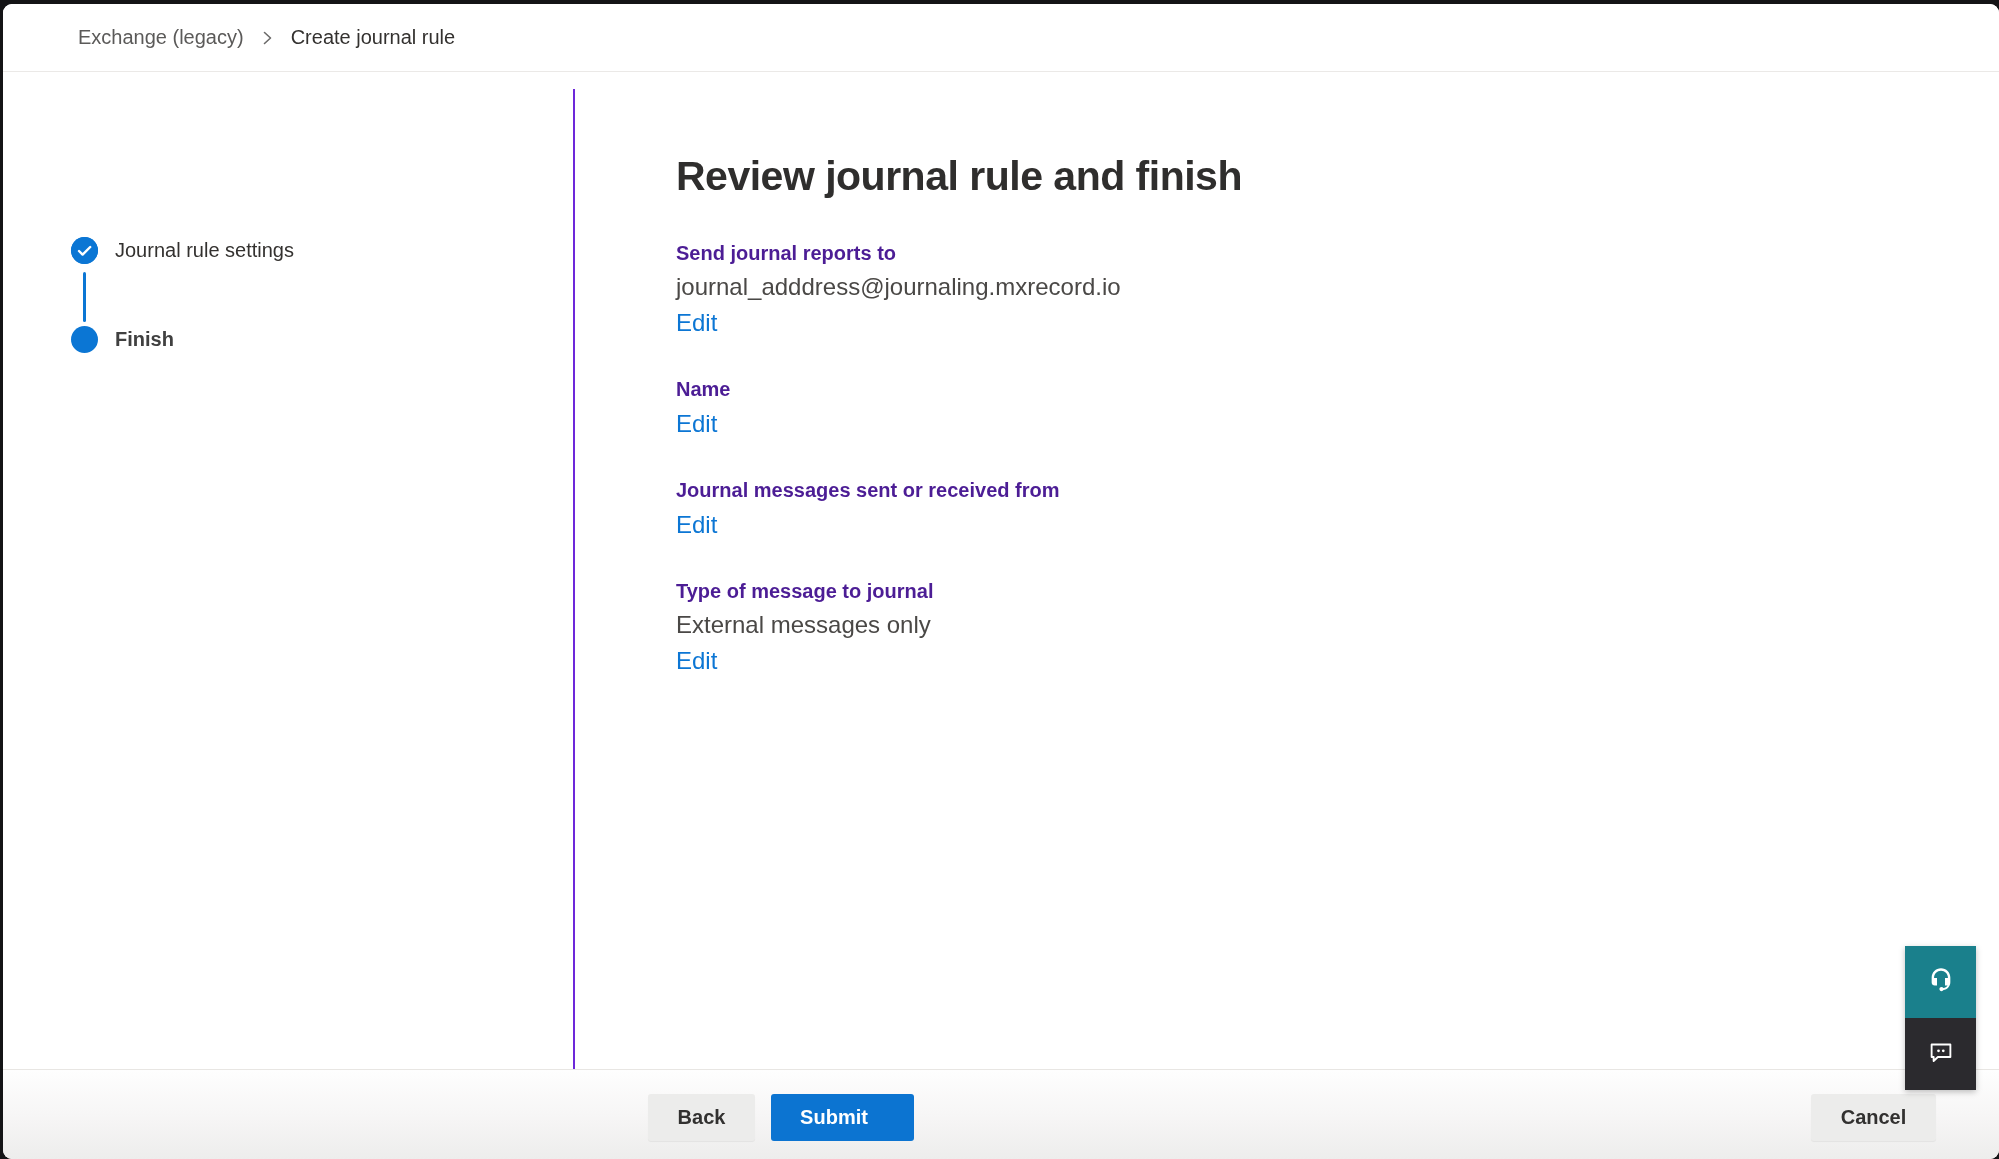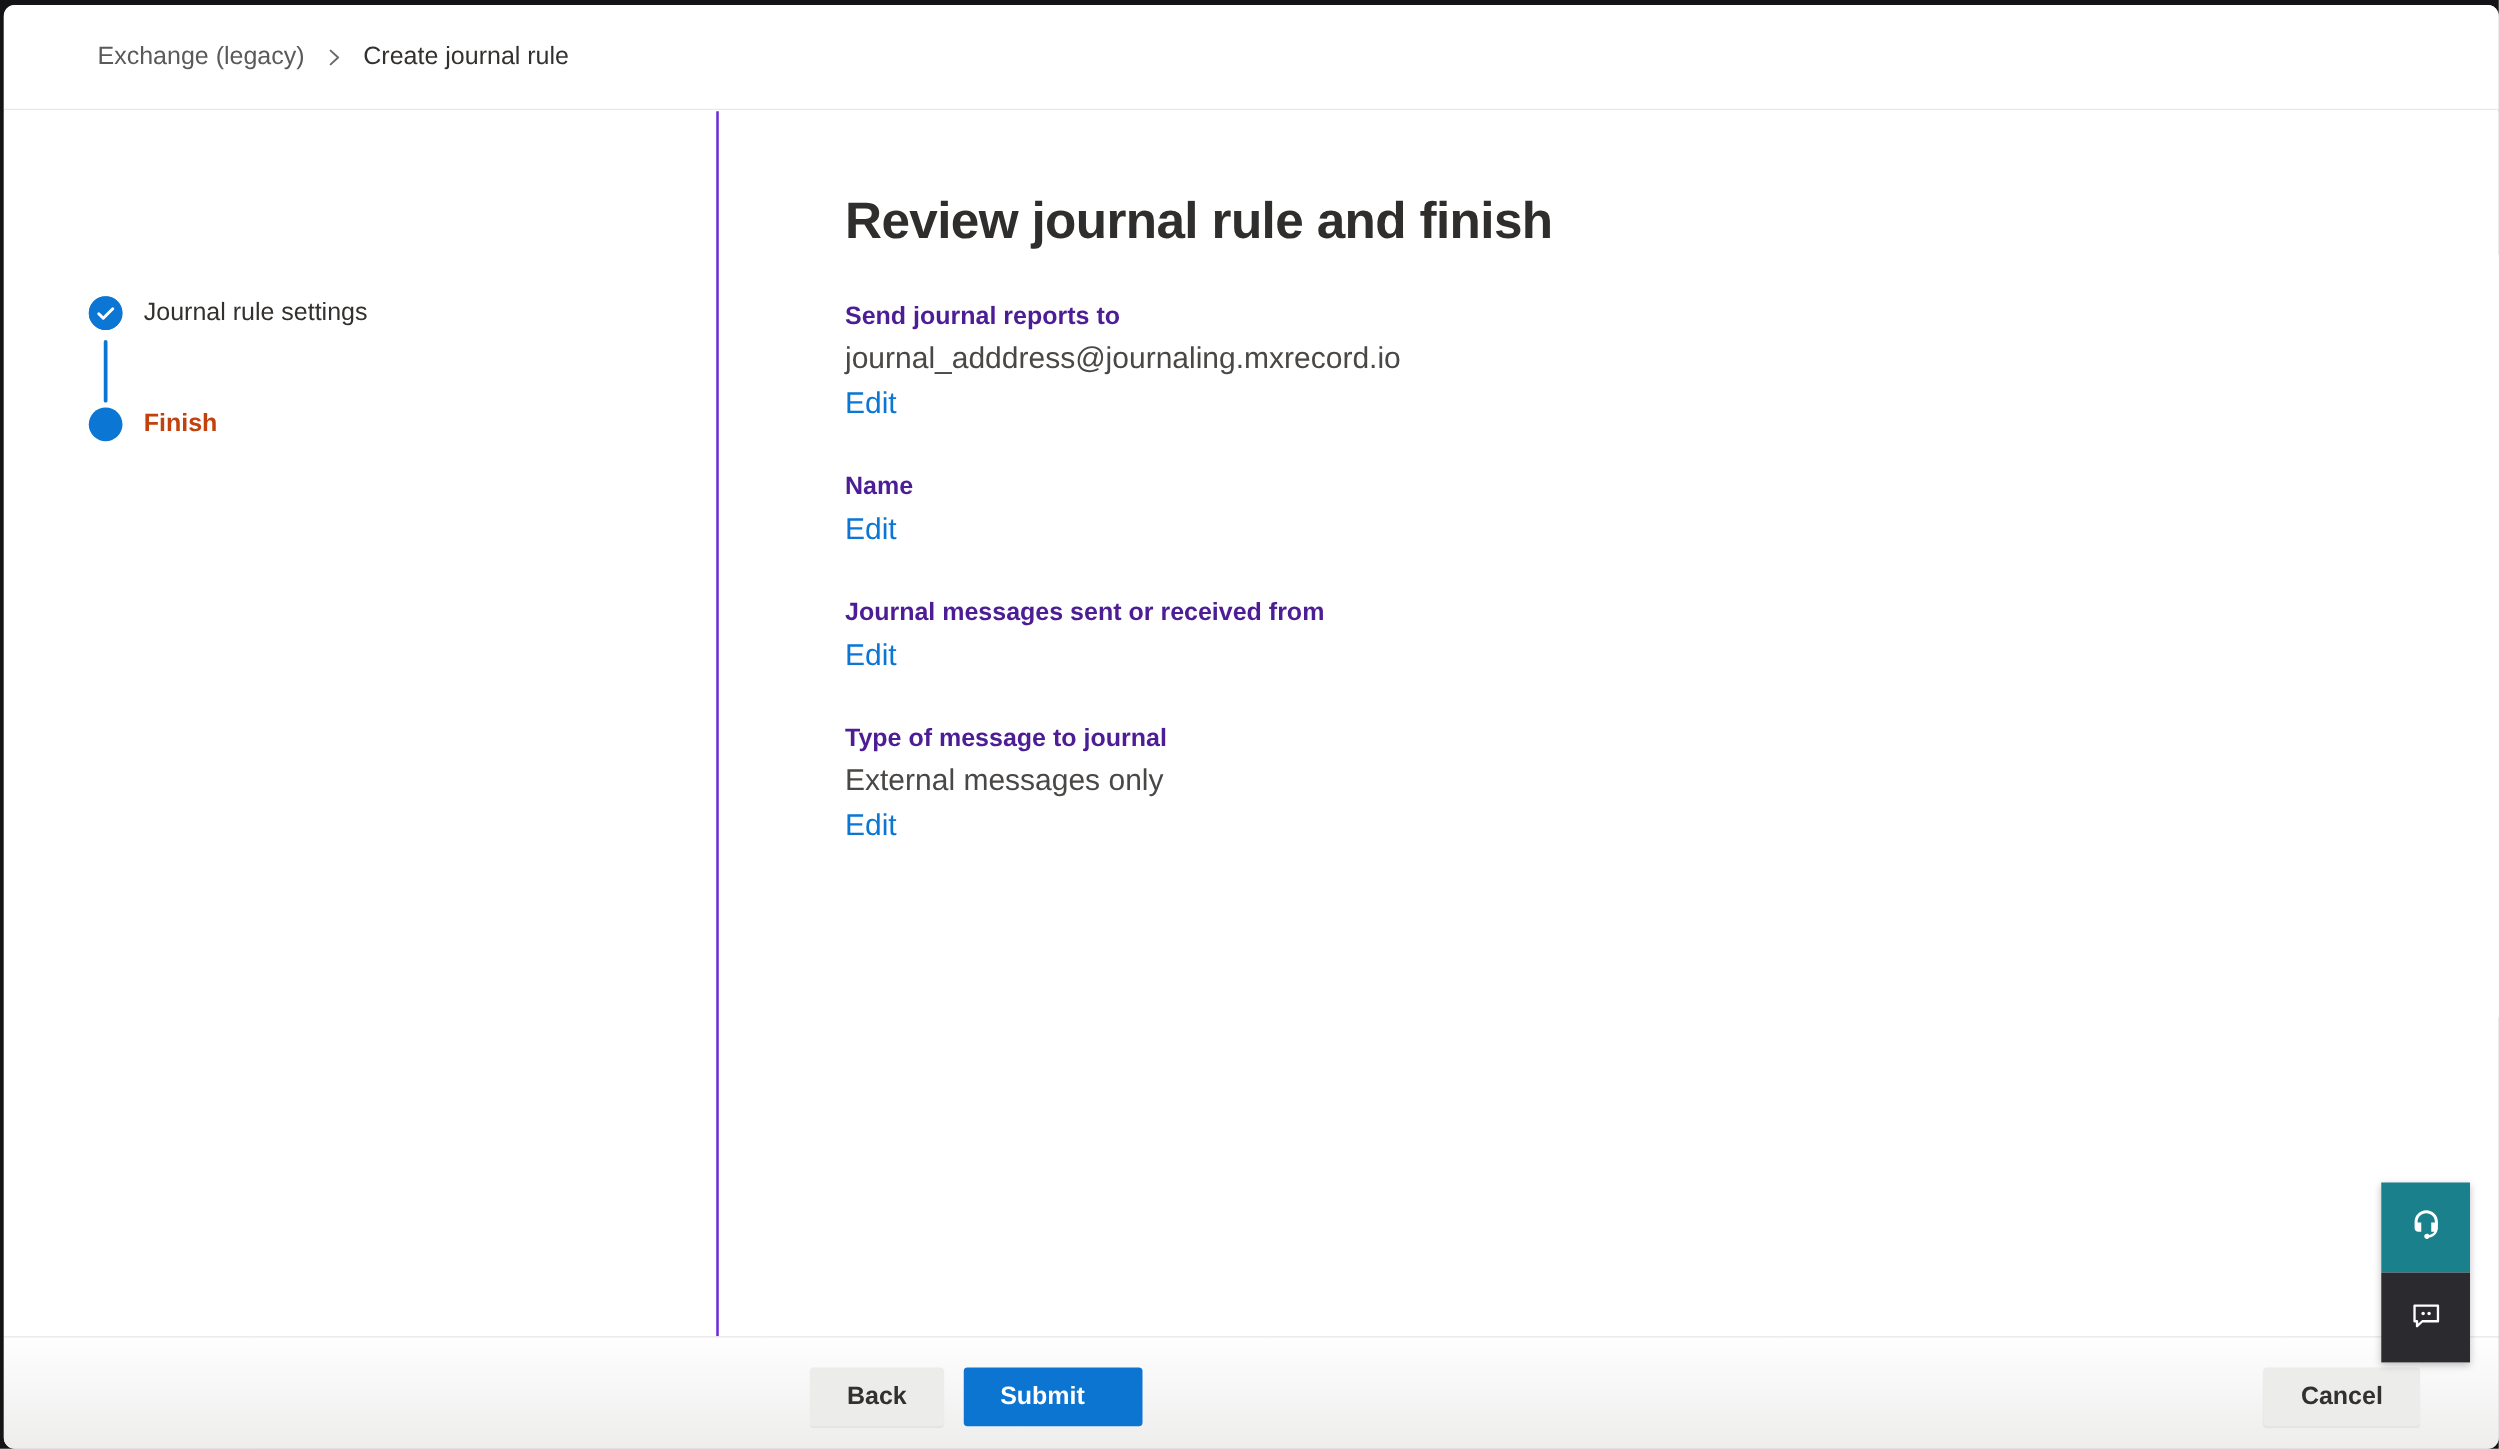--- a/index.html
+++ b/index.html
@@ -13,21 +13,21 @@
     position: absolute;
     top: 4px; left: 3px; right: 0; bottom: 0;
     background: #ffffff;
     border-radius: 9px;
     overflow: hidden;
   }
   
   .topbar {
     position: absolute;
     top: 0; left: 0; right: 0;
-    height: 84px;
+    height: 68px;
     background: #ffffff;
     border-bottom: 1px solid #ebe9e7;
     display: flex;
     padding-left: 75px;
   }
   .breadcrumb { display: flex; align-items: center; font-size: 20px; }
   .crumb-link { color: #5b5a59; cursor: pointer; }
   .crumb-sep { margin: 0 17px; display: flex; align-items: center; }
   .crumb-current { color: #33312f; }
   
@@ -60,21 +60,21 @@
     width: 3px; height: 50px;
     background: #0b76d4;
     border-radius: 2px;
   }
   .step-label {
     margin-left: 17px;
     font-size: 20px;
     color: #33312f;
     white-space: nowrap;
   }
-  .step-2 .step-label { font-weight: bold; color: #c2410c; }
+  .step-2 .step-label { font-weight: bold; color: #404040; }
   
   .main {
     position: absolute;
     top: 85px; left: 573px; right: 0; bottom: 90px;
     background: #ffffff;
     padding-left: 100px;
     overflow: hidden;
   }
   .page-title {
     margin-top: 60px;

